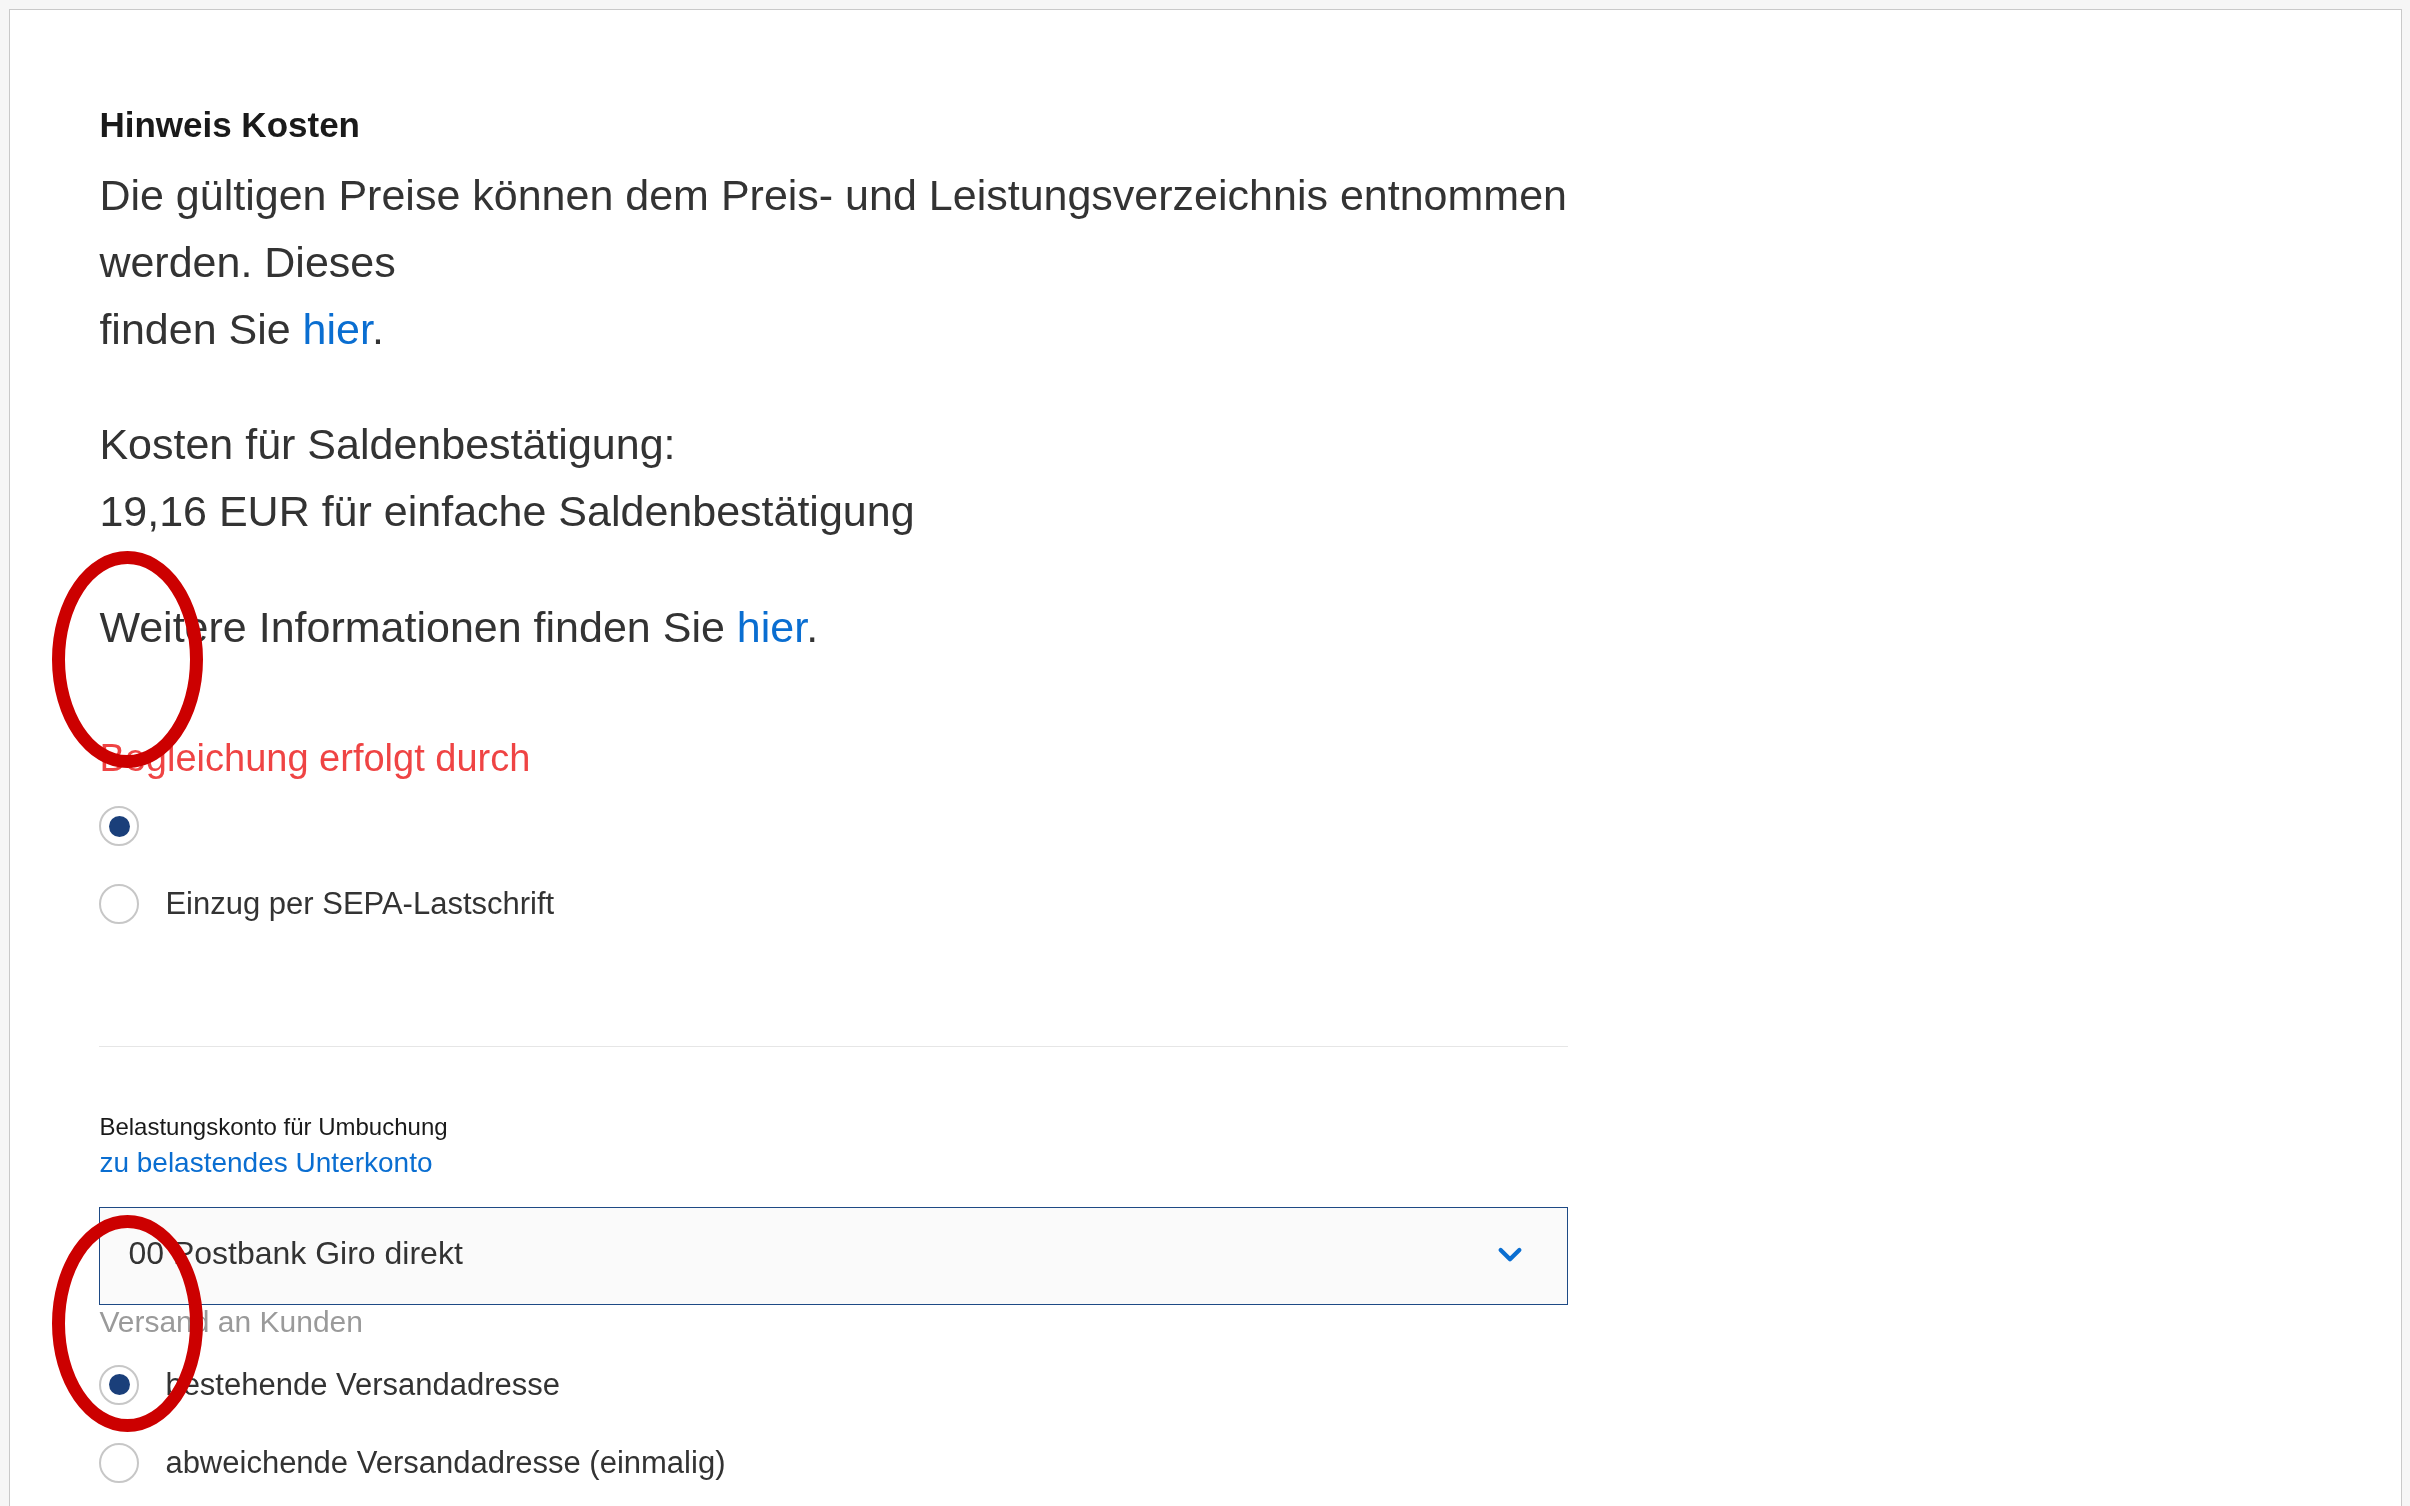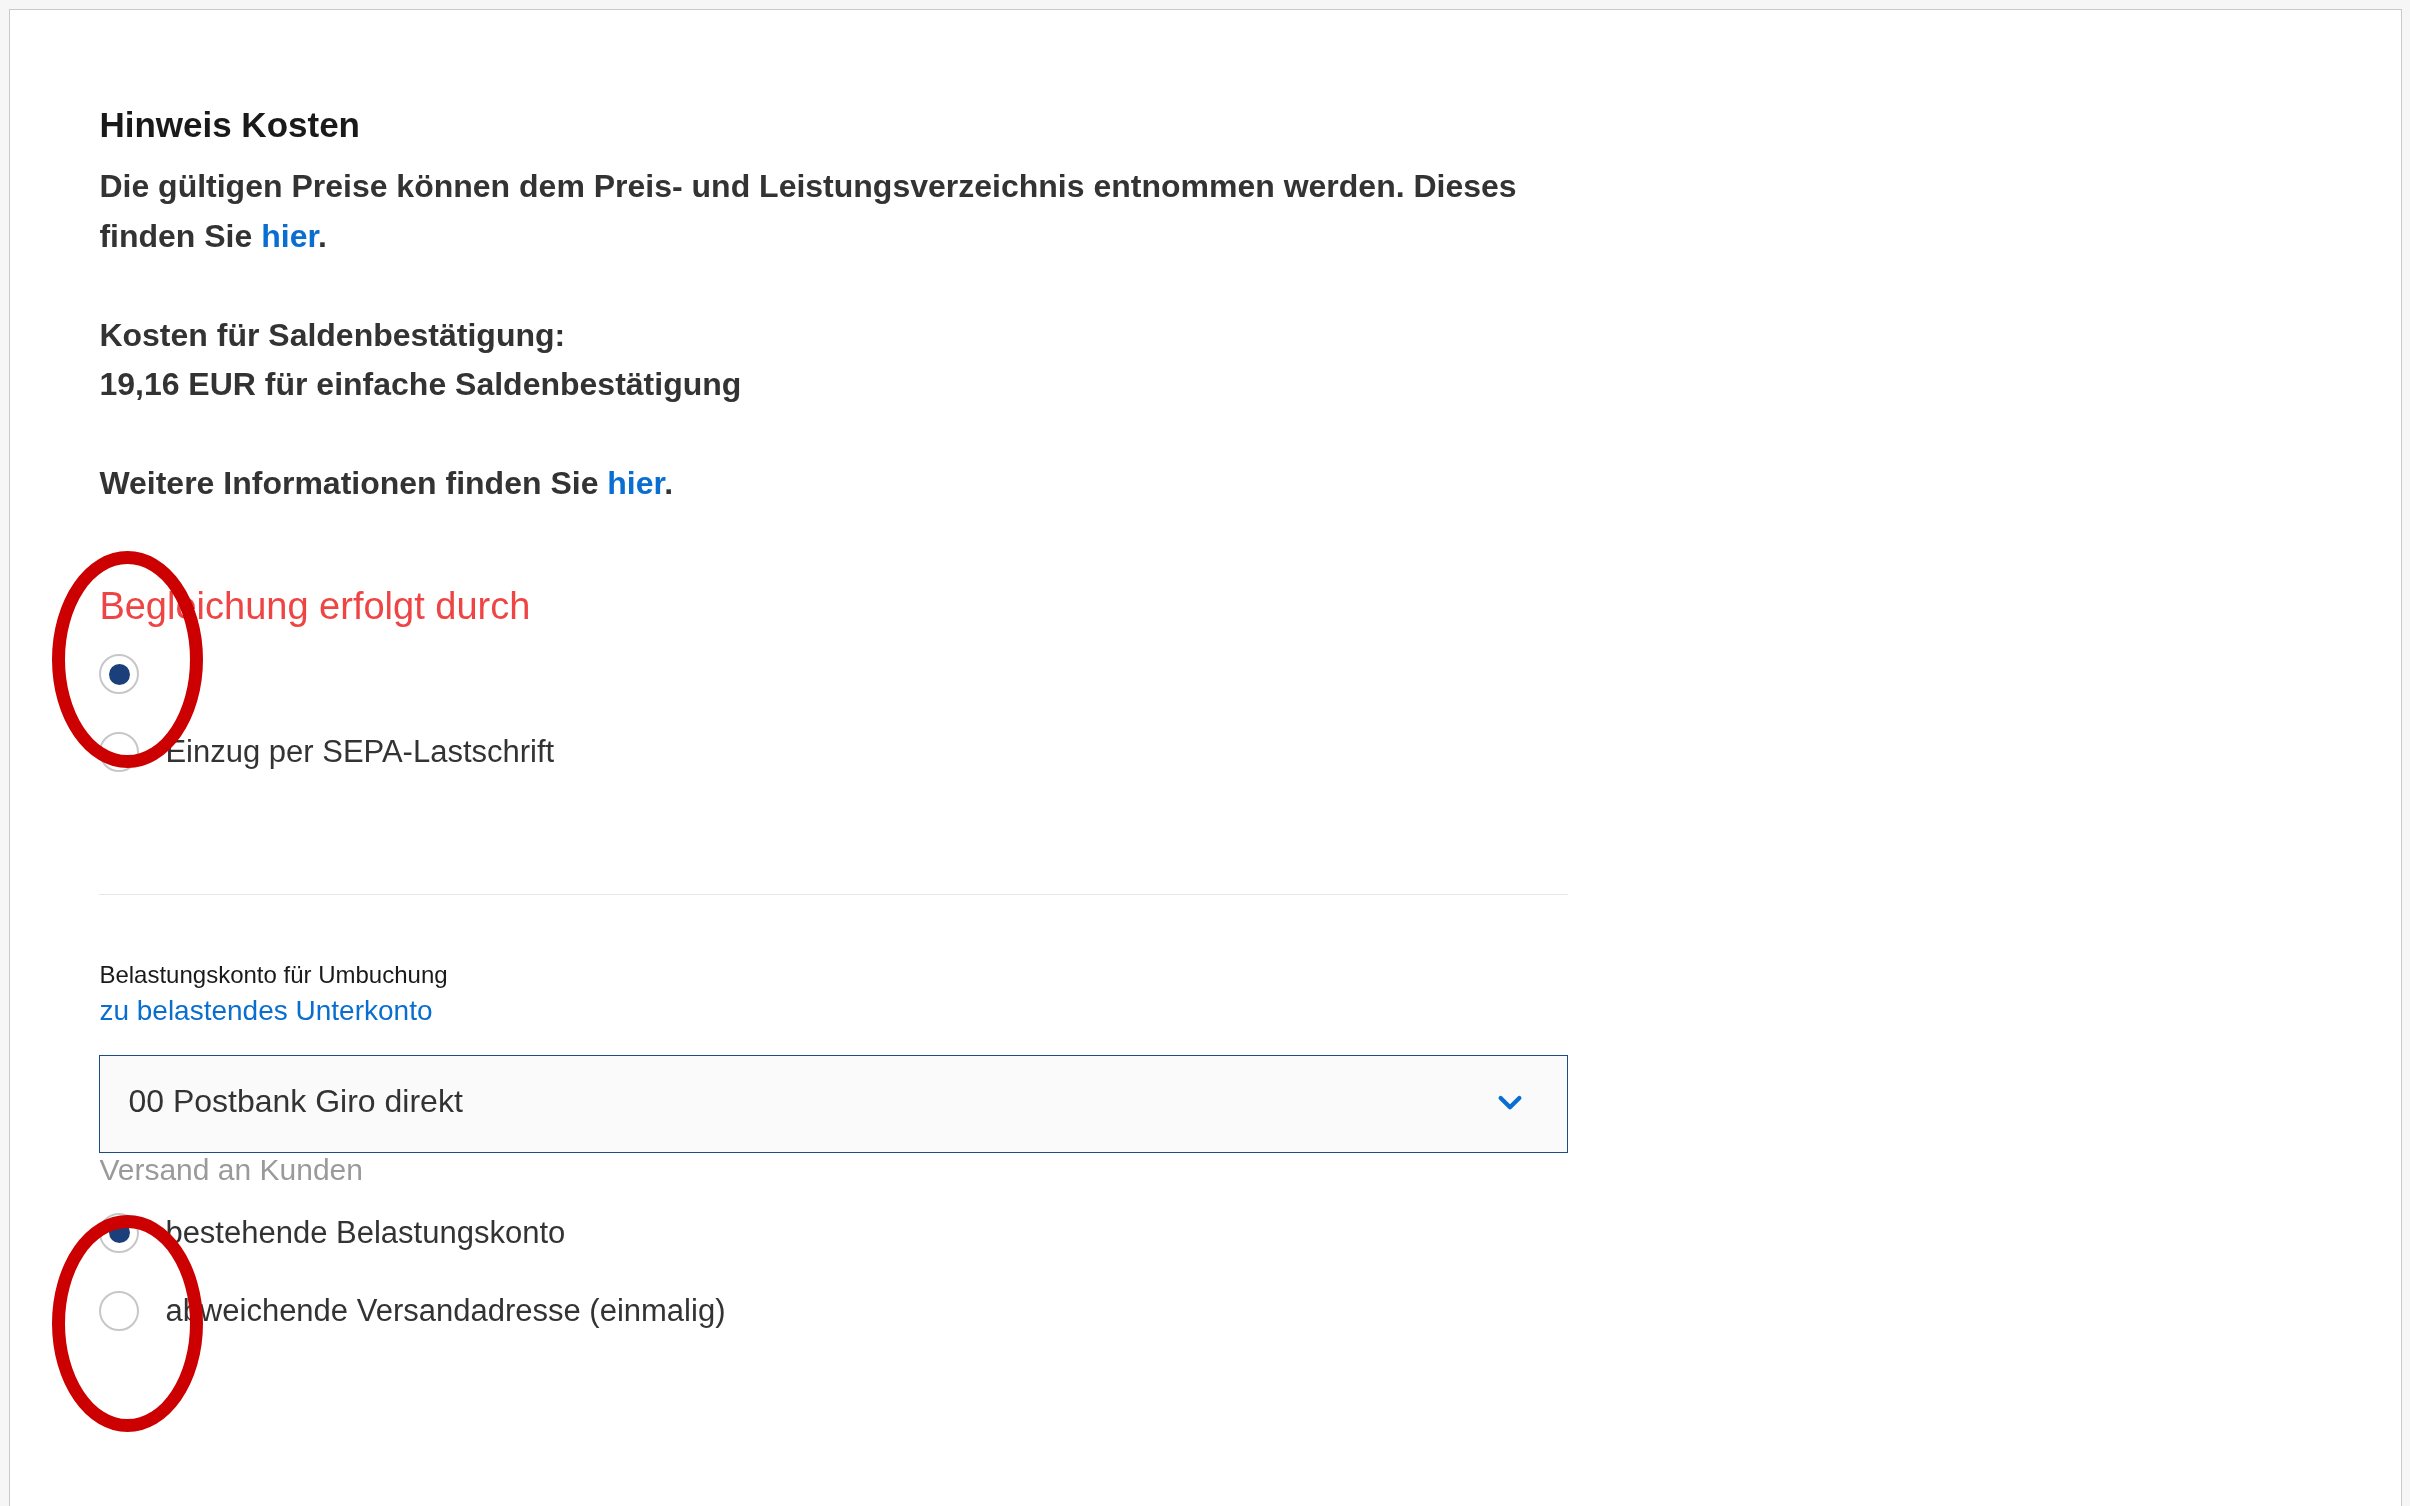--- a/index.html
+++ b/index.html
@@ -23,24 +23,23 @@
     }
     .content-col { width: 1469px; }
     .heading {
       font-size: 35px;
       font-weight: 700;
       color: #1a1a1a;
       margin-bottom: 17px;
       margin-top: 20px;
     }
     .body-text {
-      font-size: 32px;
+      font-size: 43px;
       line-height: 1.55;
       color: #333;
-      font-weight: bold;
     }
     .link {
       color: #0a6ed1;
       text-decoration: none;
       cursor: pointer;
     }
     .para-space { height: 49px; }
     .field-label {
       font-size: 38px;
       color: #ef4444;
@@ -175,21 +174,21 @@
           </svg>
       </span>
     </div>
 
     <div class="field-label-2">Versand an Kunden</div>
 
     <div class="radio-row">
       <div class="radio-outer">
           <div class="radio-inner"></div>
         </div>
-      <div class="radio-text">bestehende Belastungskonto</div>
+      <div class="radio-text">bestehende Versandadresse</div>
     </div>
     <div class="radio-row">
       <div class="radio-outer"></div>
       <div class="radio-text">abweichende Versandadresse (einmalig)</div>
     </div>
 
   </div>
 
   <div class="anno-ellipse anno-1"></div>
   <div class="anno-ellipse anno-2"></div>

